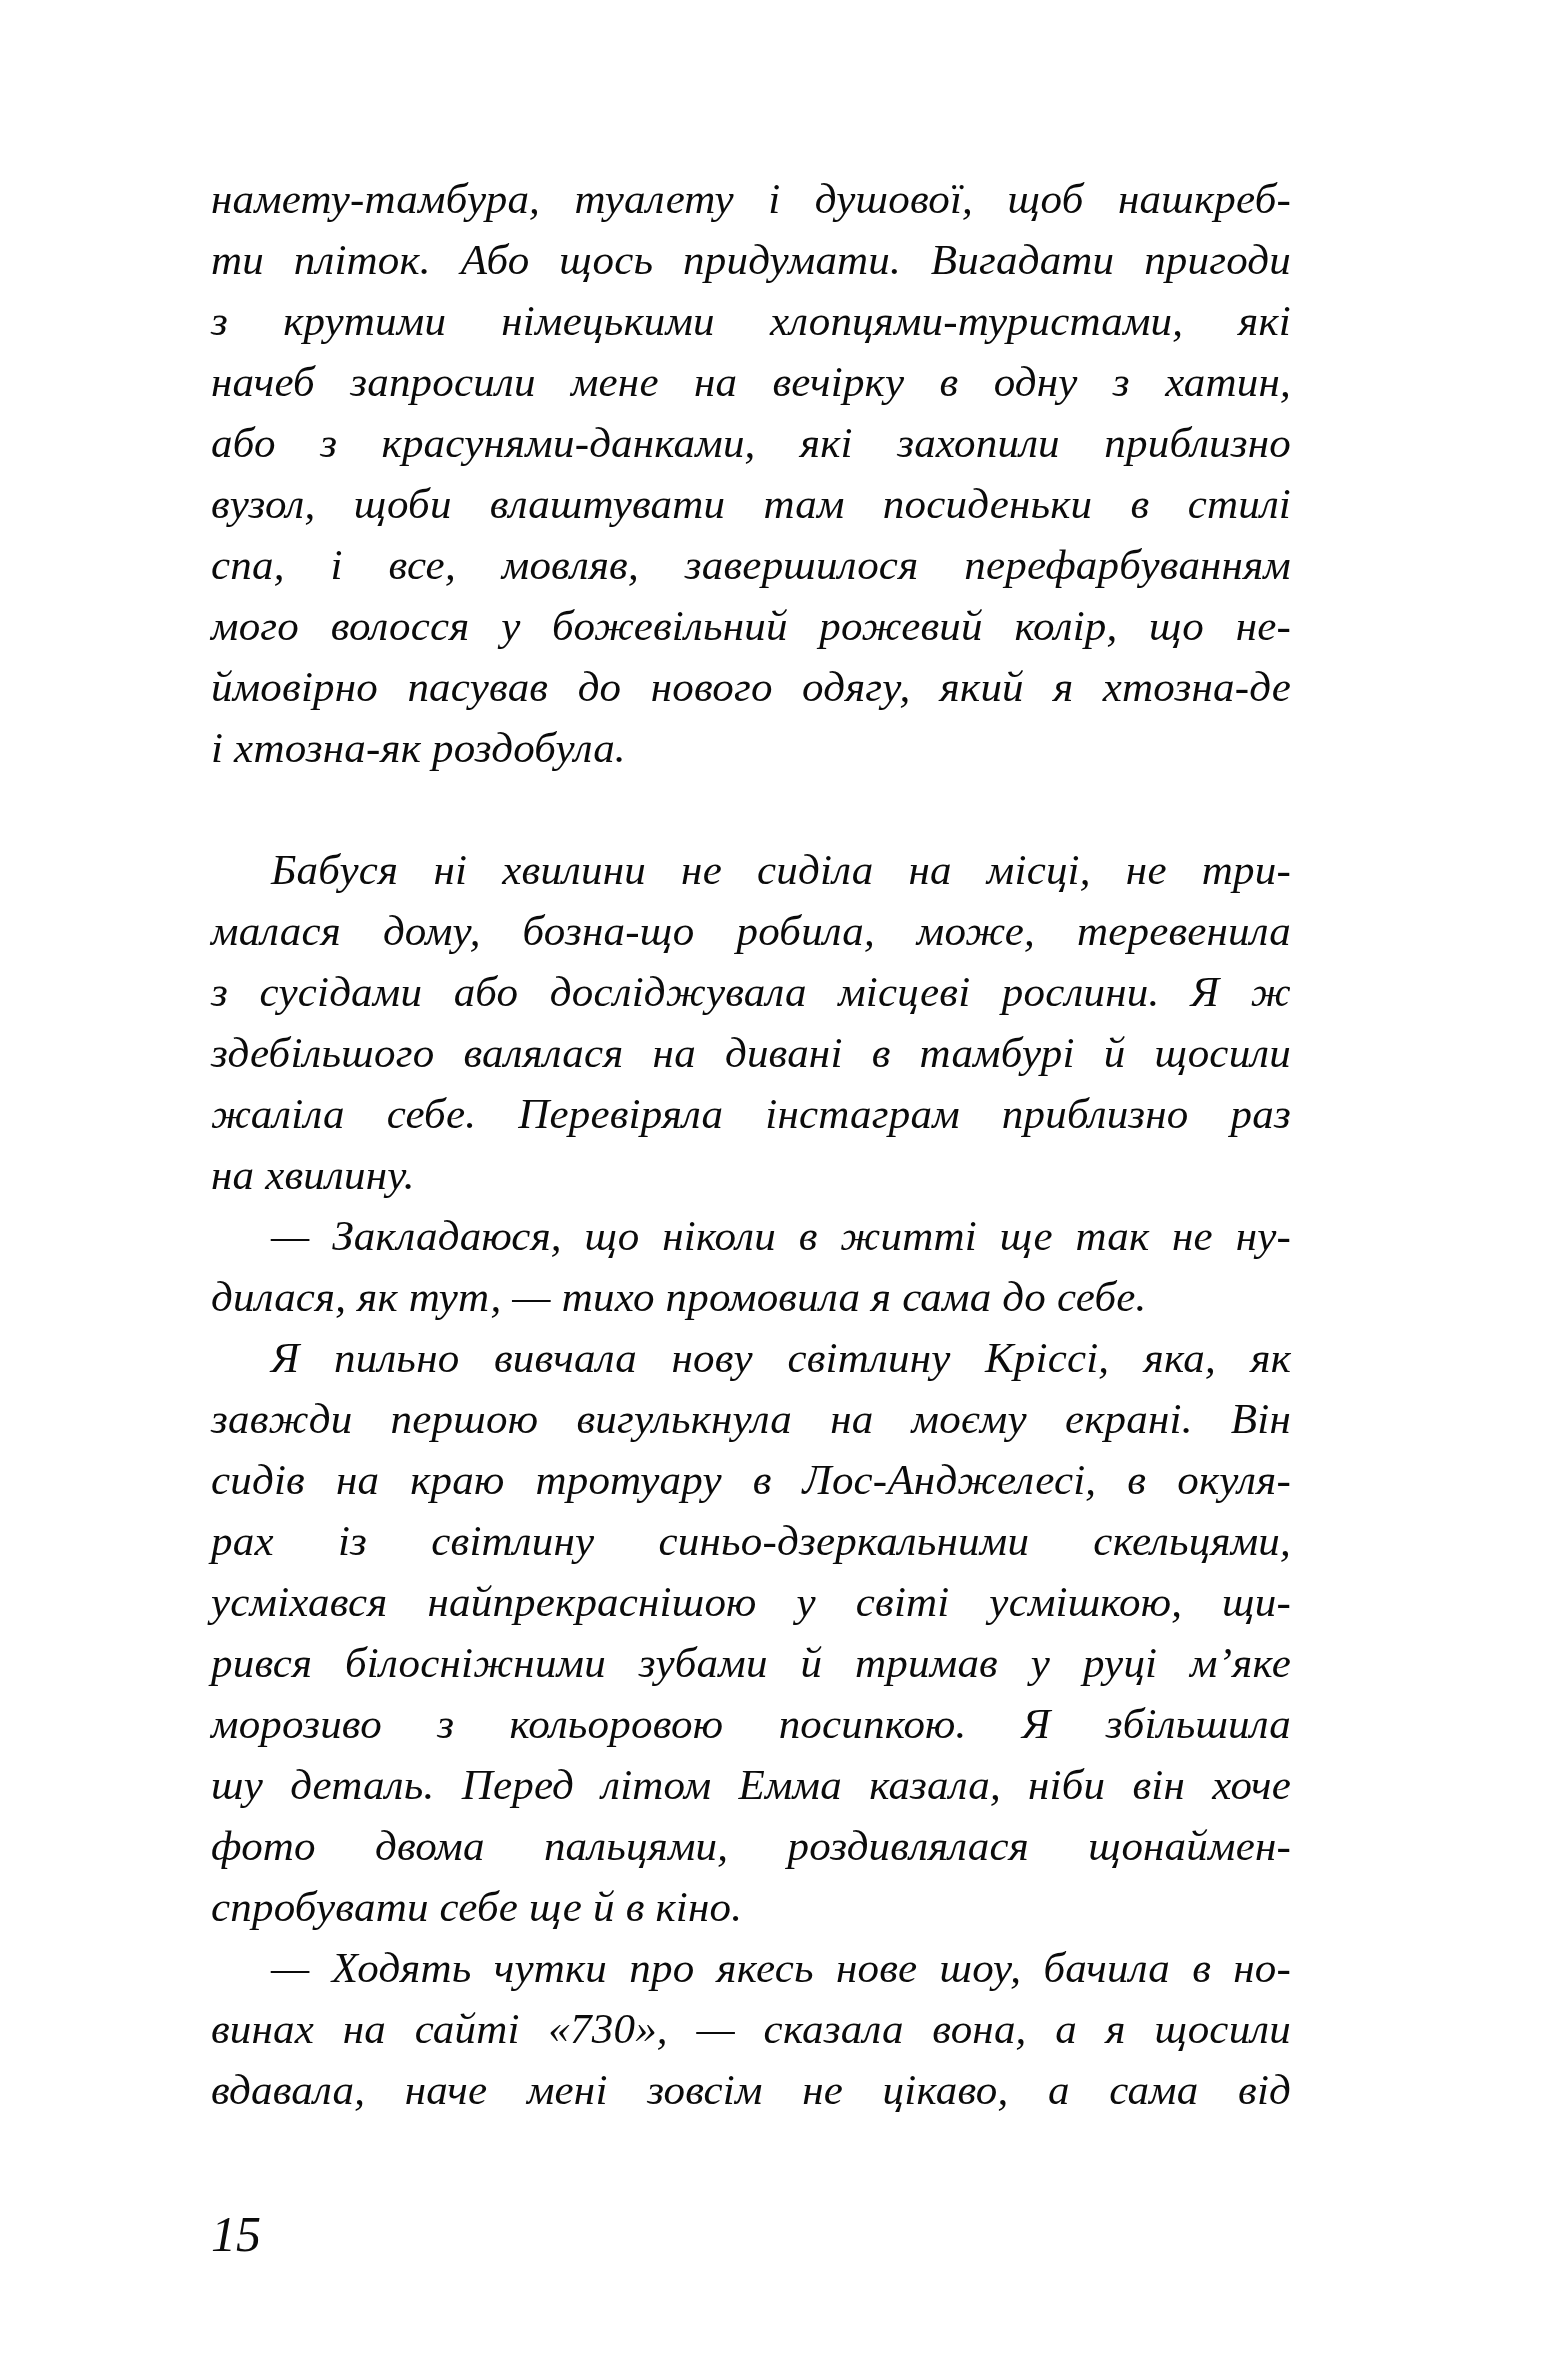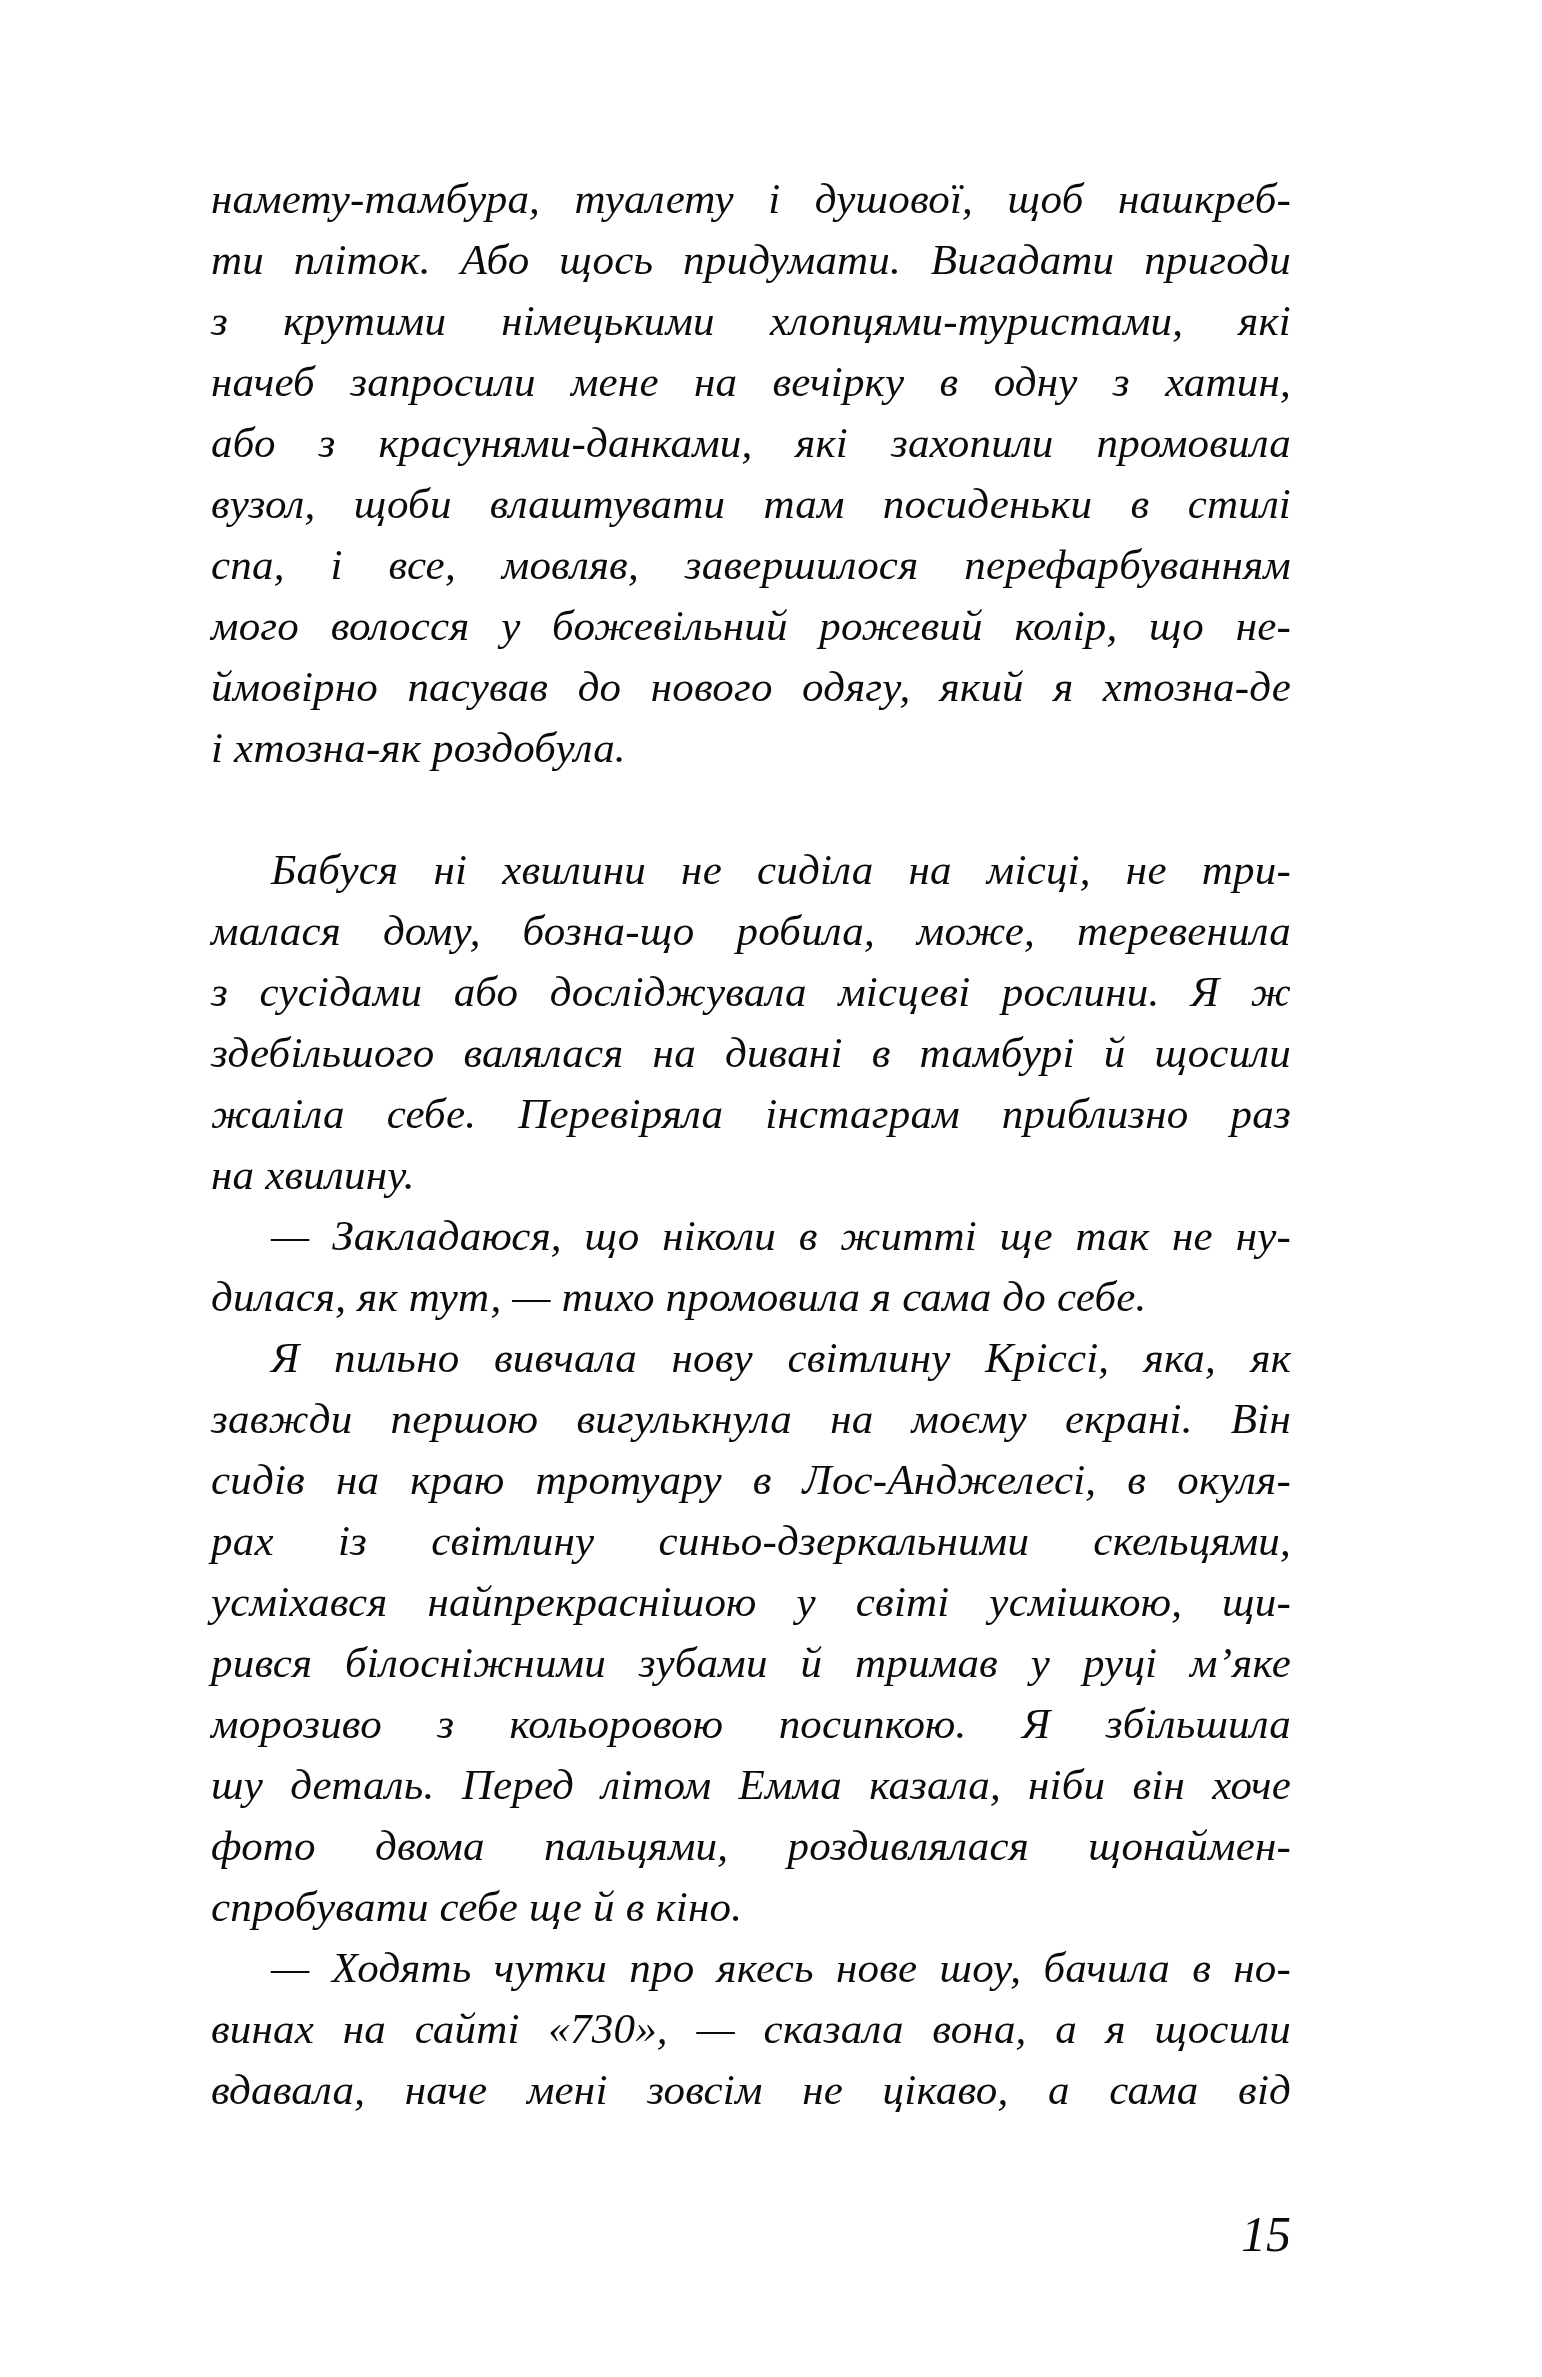--- a/index.html
+++ b/index.html
@@ -39,36 +39,36 @@
     text-align-last: left;
   }
   .line.blank {
     text-align-last: left;
   }
   .page-number {
     position: absolute;
     left: 211px;
     top: 2202px;
     width: 1080px;
-    text-align: right;
+    text-align: left;
     font-size: 50px;
     line-height: 64px;
     color: #0b0b0b;
   }
 </style>
 </head>
 <body>
 
 <div class="page">
   <div class="text-block" id="text-block">
       <div class="line">намету-тамбура, туалету і душової, щоб нашкреб-</div>
       <div class="line">ти пліток. Або щось придумати. Вигадати пригоди</div>
       <div class="line">з крутими німецькими хлопцями-туристами, які</div>
       <div class="line">начеб запросили мене на вечірку в одну з хатин,</div>
-      <div class="line">або з красунями-данками, які захопили промовила</div>
+      <div class="line">або з красунями-данками, які захопили приблизно</div>
       <div class="line">вузол, щоби влаштувати там посиденьки в стилі</div>
       <div class="line">спа, і все, мовляв, завершилося перефарбуванням</div>
       <div class="line">мого волосся у божевільний рожевий колір, що не-</div>
       <div class="line">ймовірно пасував до нового одягу, який я хтозна-де</div>
       <div class="line end">і хтозна-як роздобула.</div>
       <div class="line blank"></div>
       <div class="line indent">Бабуся ні хвилини не сиділа на місці, не три-</div>
       <div class="line">малася дому, бозна-що робила, може, теревенила</div>
       <div class="line">з сусідами або досліджувала місцеві рослини. Я ж</div>
       <div class="line">здебільшого валялася на дивані в тамбурі й щосили</div>

